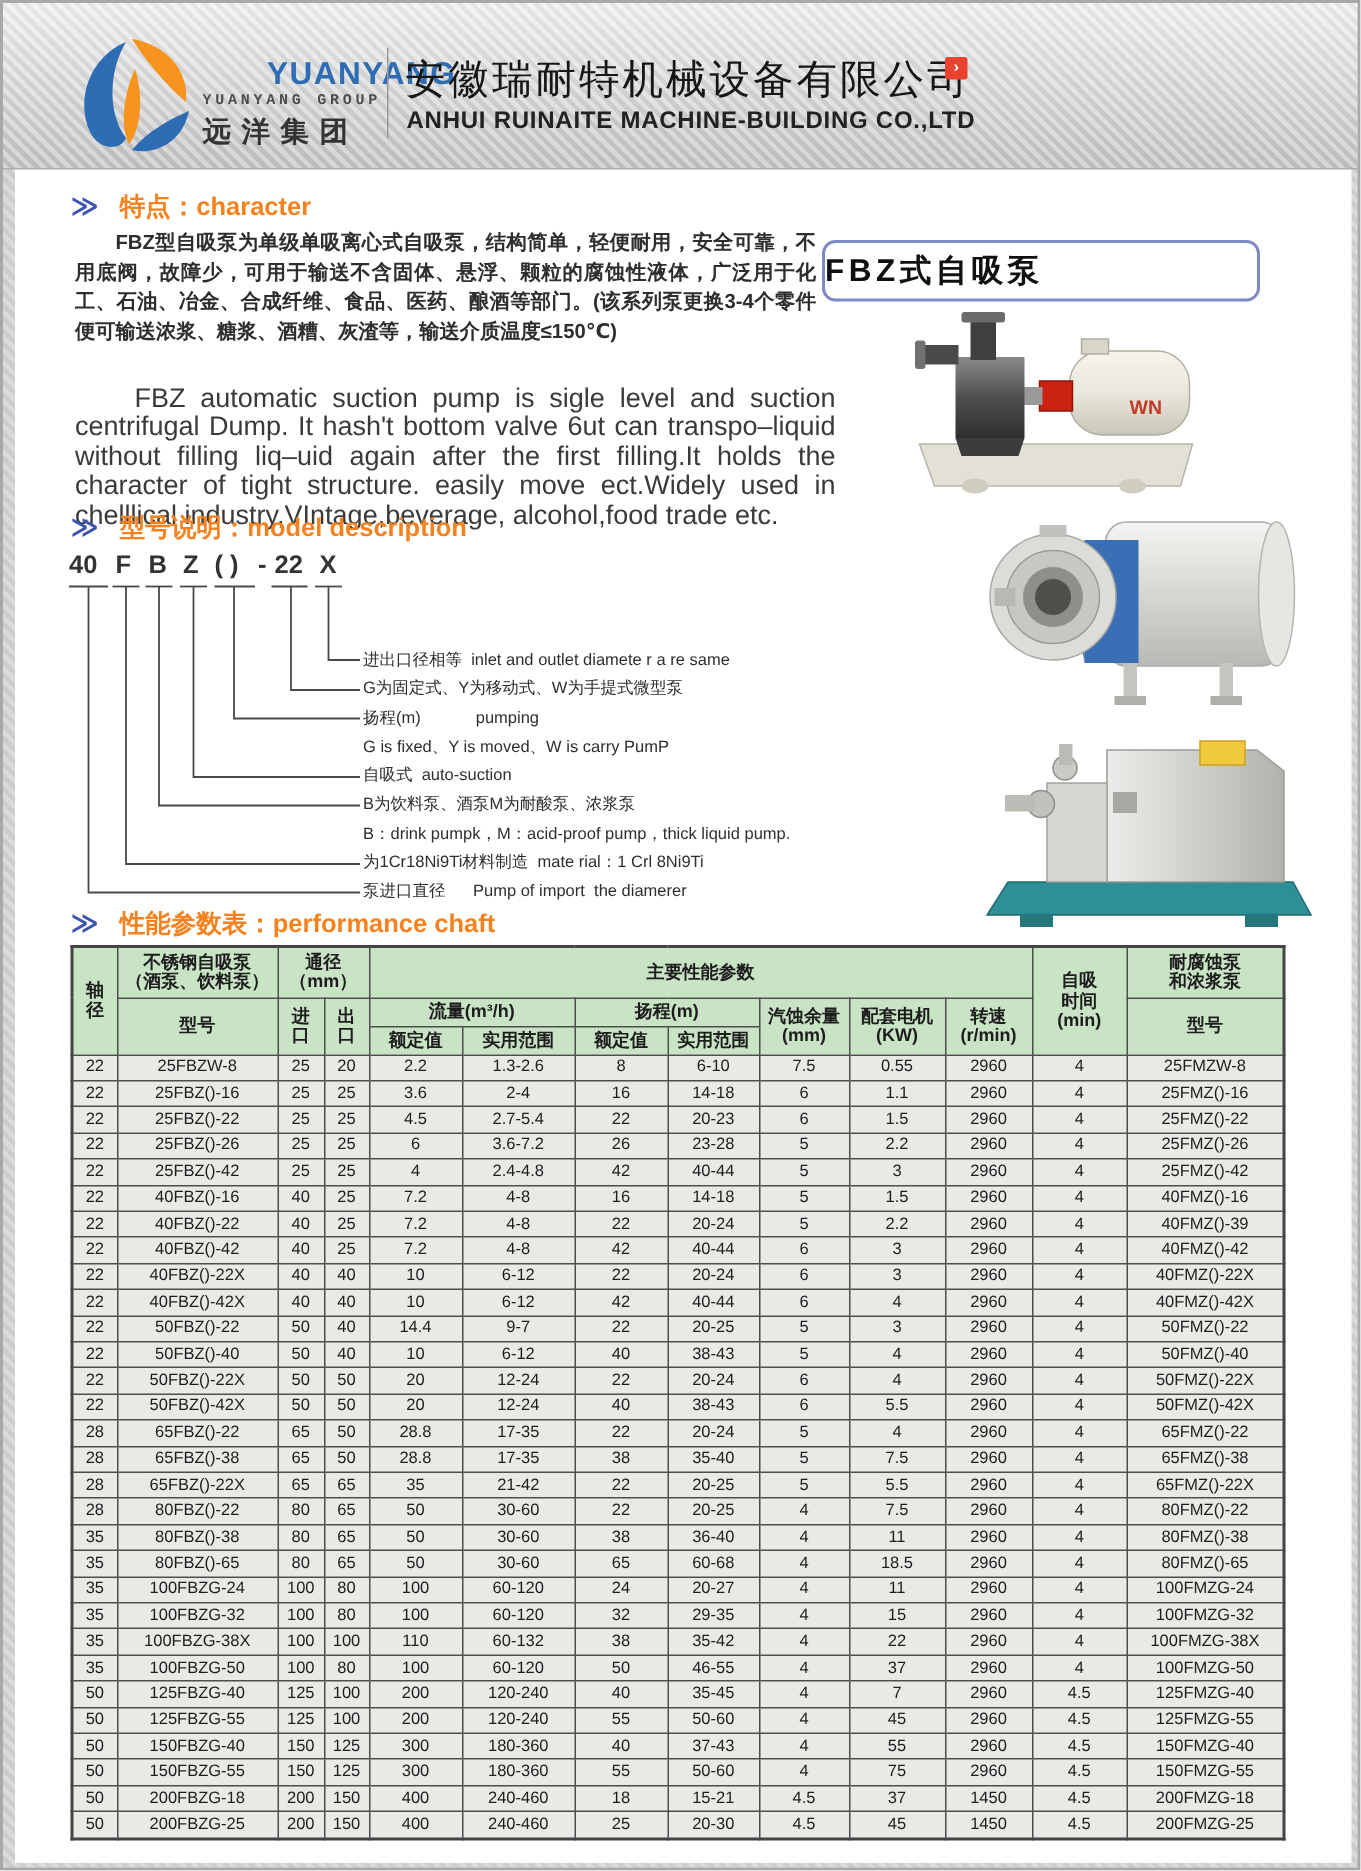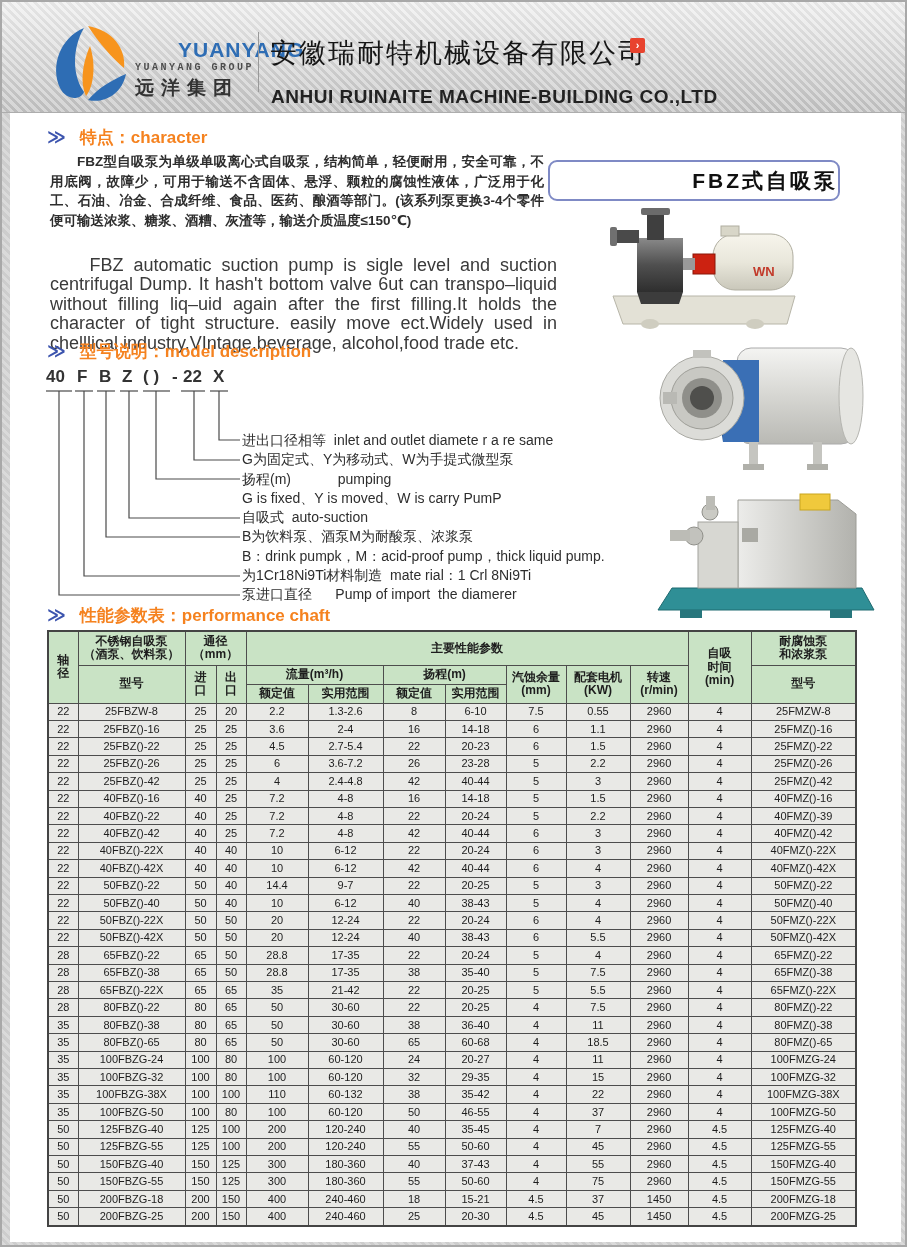--- a/index.html
+++ b/index.html
@@ -15,39 +15,39 @@
     border-bottom:1px solid #adadad;
   }
   .content{position:absolute;left:8px;top:110px;width:891px;height:1130px;background:#fff;}
   .abs{position:absolute;}
   
   .brand{left:132px;top:36px;font-size:21px;font-weight:bold;color:#2e6db4;letter-spacing:1px;margin-left:44px;}
   .group-en{left:133px;top:60px;font-size:10px;font-weight:bold;color:#4d4d4d;letter-spacing:2.5px;font-family:Liberation Mono, monospace;}
   .group-cn{left:133px;top:73px;font-size:19px;font-weight:bold;color:#333;letter-spacing:7px;}
   .hdr-divider{left:256px;top:30px;width:1px;height:60px;background:#999;}
   .company-cn{left:268px;top:33px;font-size:27px;font-weight:normal;color:#161616;letter-spacing:2px;}
-  .company-en{left:269px;top:84px;font-size:19px;font-weight:bold;color:#222;letter-spacing:.5px;}
+  .company-en{left:269px;top:70px;font-size:16px;font-weight:bold;color:#222;letter-spacing:.5px;}
   .fwd-icon{left:628px;top:36px;width:15px;height:15px;background:#e8432e;color:#fff;
     font-size:11px;font-weight:bold;text-align:center;line-height:15px;border-radius:2px;}
   
   .sec-marker{font-size:18px;font-weight:bold;color:#3c54ae;}
   .sec-title{font-size:17px;font-weight:bold;color:#f5821f;}
   .heading{display:flex;gap:14px;align-items:baseline;}
   
   .para-cn{left:48px;top:150px;width:494px;font-size:13.5px;font-weight:600;color:#2e2e2e;
     line-height:19.5px;text-align:justify;text-indent:2em;}
   .para-en{left:48px;top:254px;width:507px;font-size:18px;color:#3a3a3a;
     line-height:19.4px;text-align:justify;text-indent:2.2em;}
   
   .badge{left:546px;top:158px;width:288px;height:37px;background:#fff;border:2px solid #7f8ac5;
-    border-radius:9px;text-align:right;line-height:37px;font-size:21px;font-weight:bold;color:#101010;letter-spacing:3px;}
+    border-radius:9px;text-align:left;line-height:37px;font-size:21px;font-weight:bold;color:#101010;letter-spacing:3px;}
   
   .code-part{position:absolute;top:365px;font-size:17px;font-weight:600;color:#333;white-space:pre;}
   .model-labels{left:240px;top:429px;width:430px;}
-  .model-label{height:19.3px;line-height:19.3px;font-size:14px;font-weight:500;color:#2e2e2e;white-space:pre;}
+  .model-label{height:19.3px;line-height:19.3px;font-size:11px;font-weight:500;color:#2e2e2e;white-space:pre;}
   svg.overlay{position:absolute;left:0;top:0;pointer-events:none;}
   
   table.perf{position:absolute;left:45px;top:628px;width:808px;height:597px;
     border-collapse:collapse;table-layout:fixed;}
   table.perf th{background:#c9e3c5;font-size:12px;font-weight:bold;color:#1d1d1d;
     white-space:pre-line;line-height:13.5px;padding:0;border:1px solid #4d4d4d;}
   table.perf td{background:#e9e9e6;font-size:11px;color:#1d1d1d;text-align:center;
     padding:0;border:1px solid #4d4d4d;height:16.4px;line-height:13px;}
   table.perf{border:2px solid #444;}
 </style>

